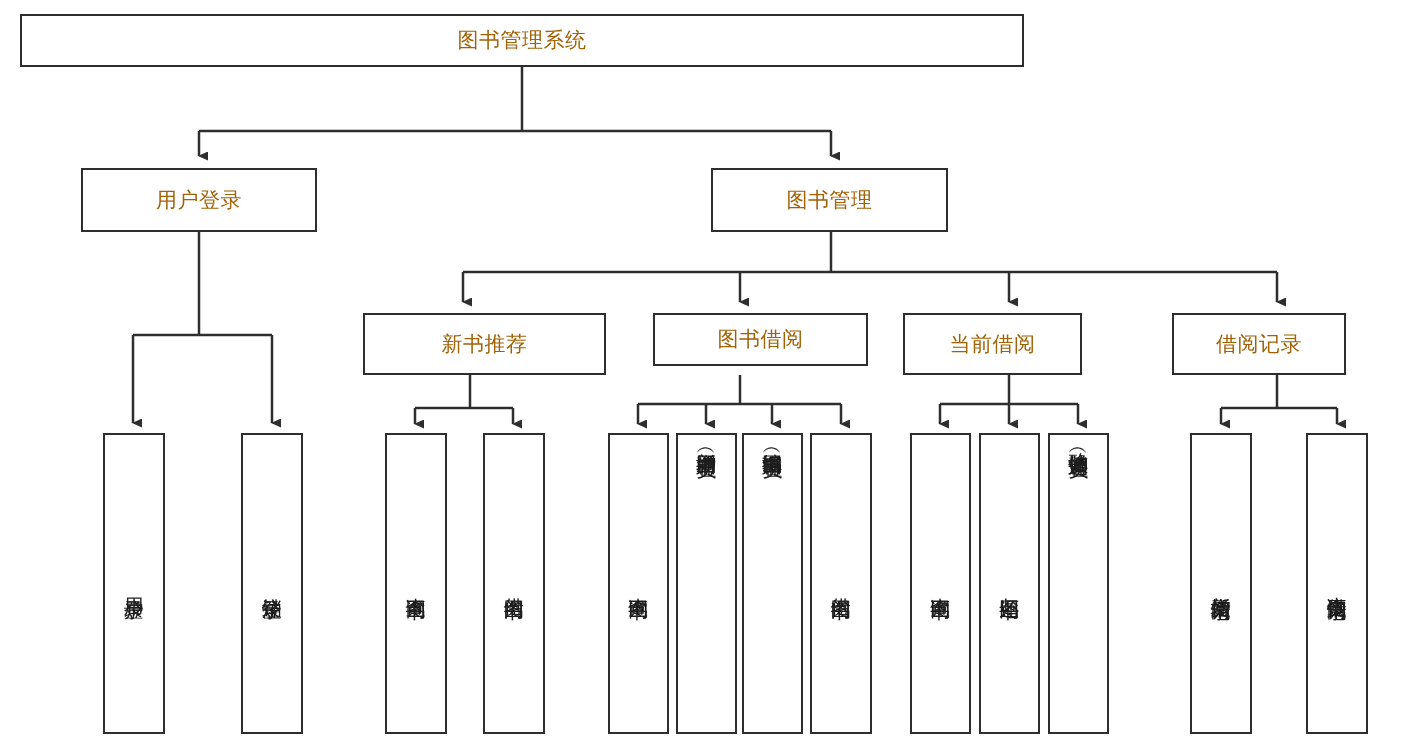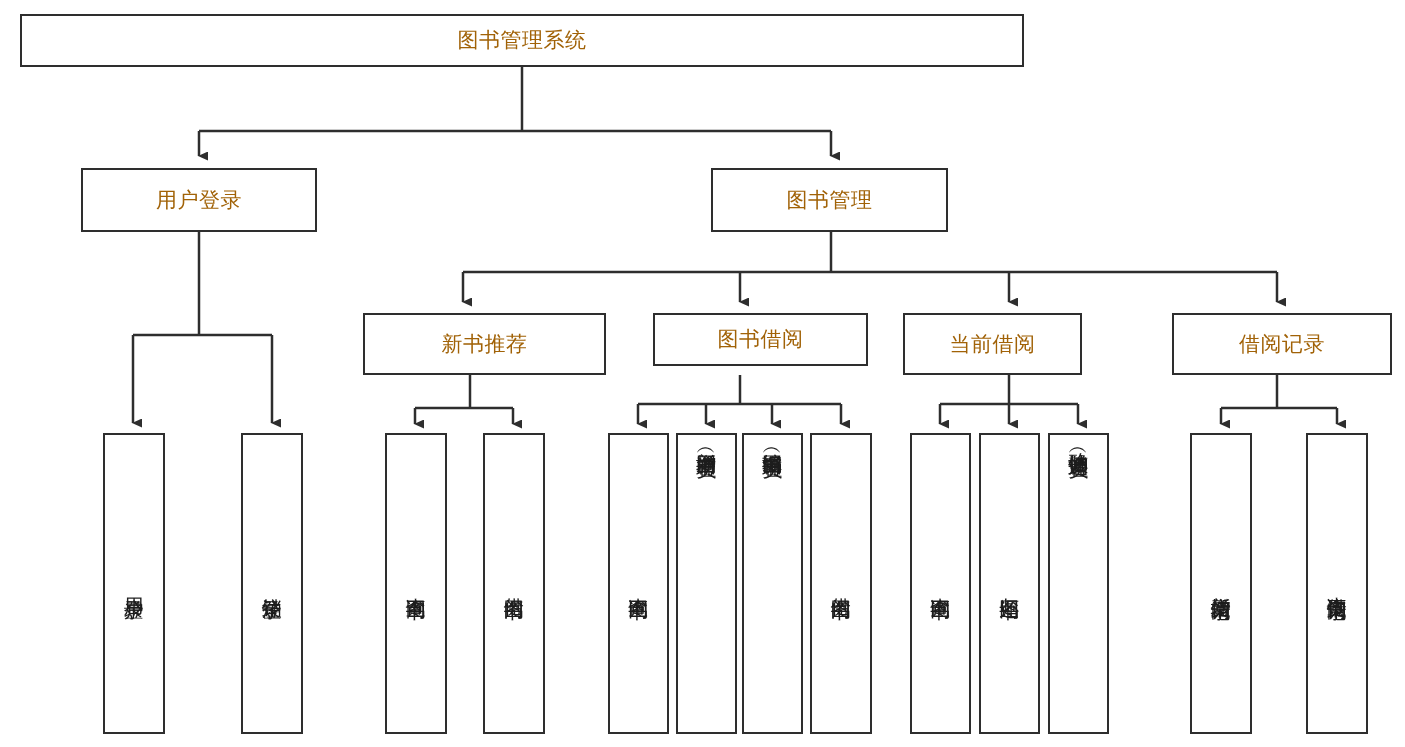--- a/index.html
+++ b/index.html
@@ -149,21 +149,21 @@
 
   <div class="node-box" style="left:363px; top:313px; width:243px; height:62px;">
     <span class="node-label">新书推荐</span>
   </div>
   <div class="node-box" style="left:633px; top:313px; width:215px; height:53px;margin-left:20px;">
     <span class="node-label">图书借阅</span>
   </div>
   <div class="node-box" style="left:903px; top:313px; width:179px; height:62px;">
     <span class="node-label">当前借阅</span>
   </div>
-  <div class="node-box" style="left:1172px; top:313px; width:220px; height:62px;">
+  <div class="node-box" style="left:1172px; top:313px; width:174px; height:62px;">
     <span class="node-label">借阅记录</span>
   </div>
 
   <div class="leaf-box align-center" style="left:103px; top:433px; width:62px; height:301px;">
     <span class="leaf-label">用户登录</span>
   </div>
   <div class="leaf-box align-center" style="left:241px; top:433px; width:62px; height:301px;">
     <span class="leaf-label">注销登录</span>
   </div>
 

